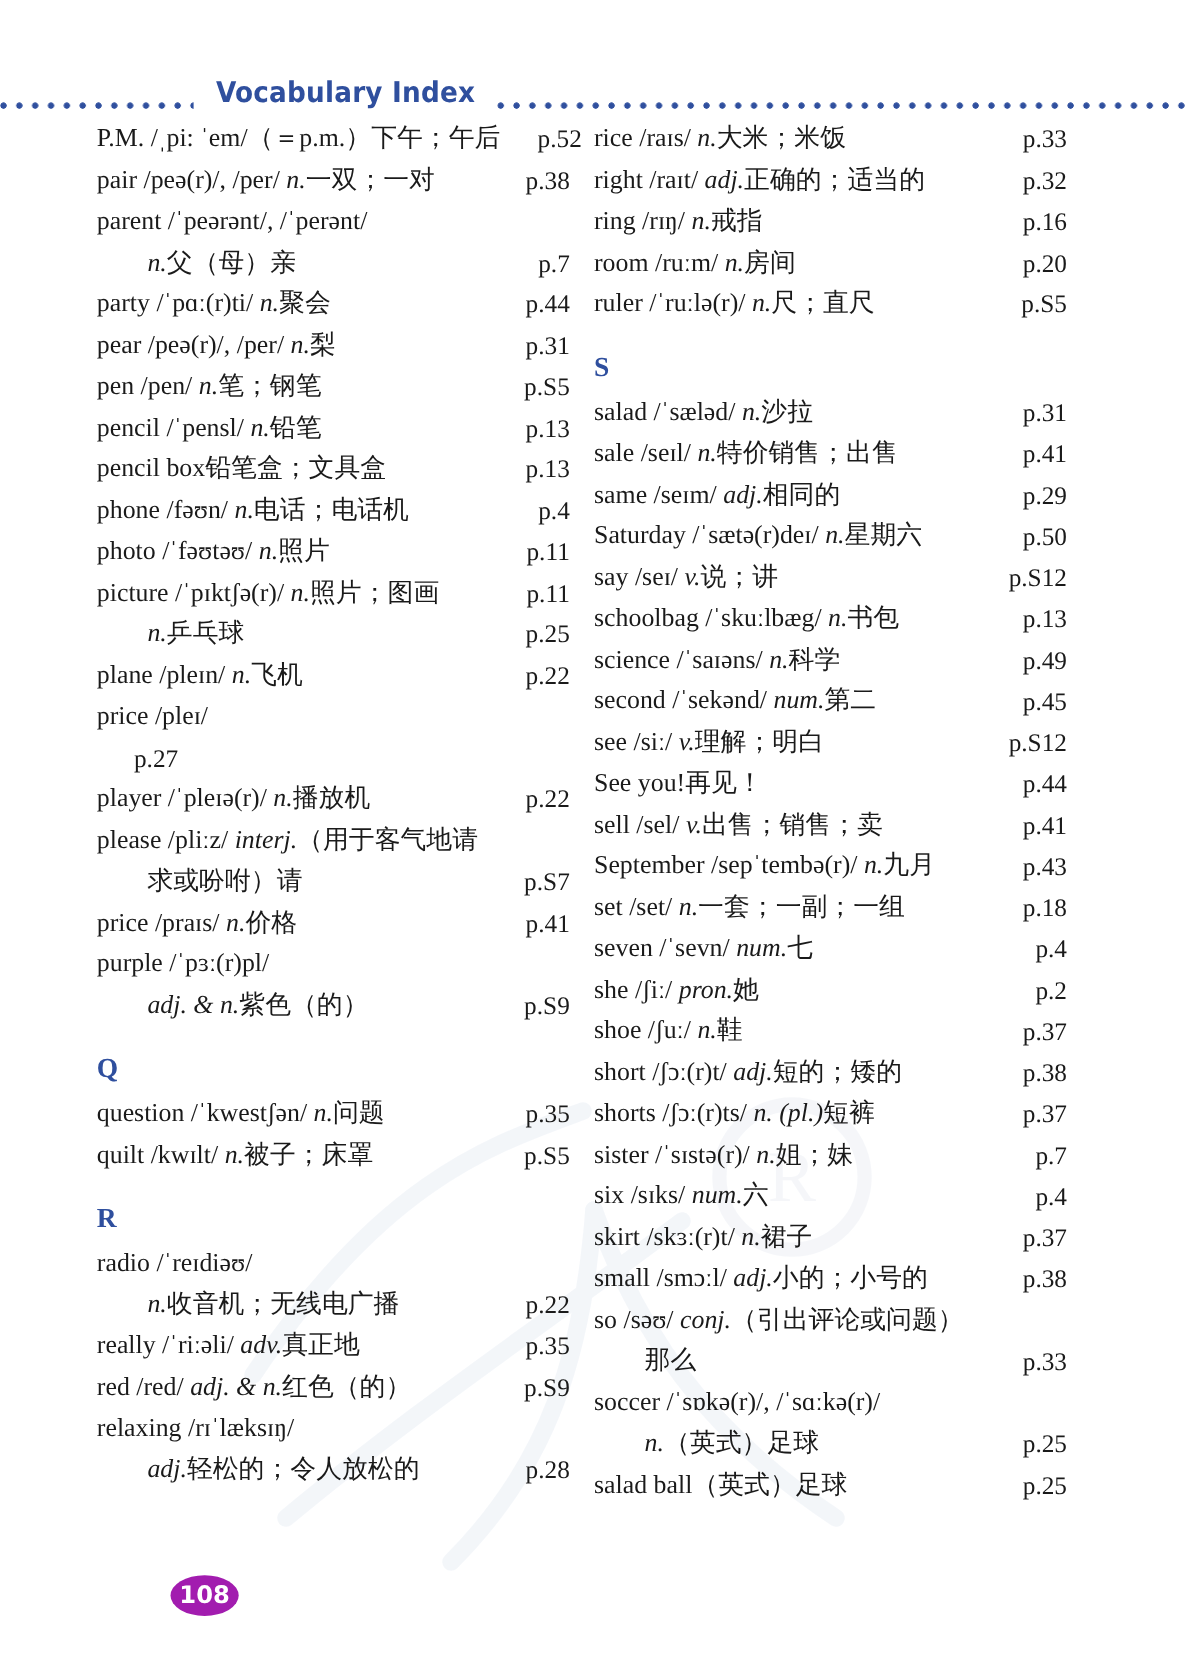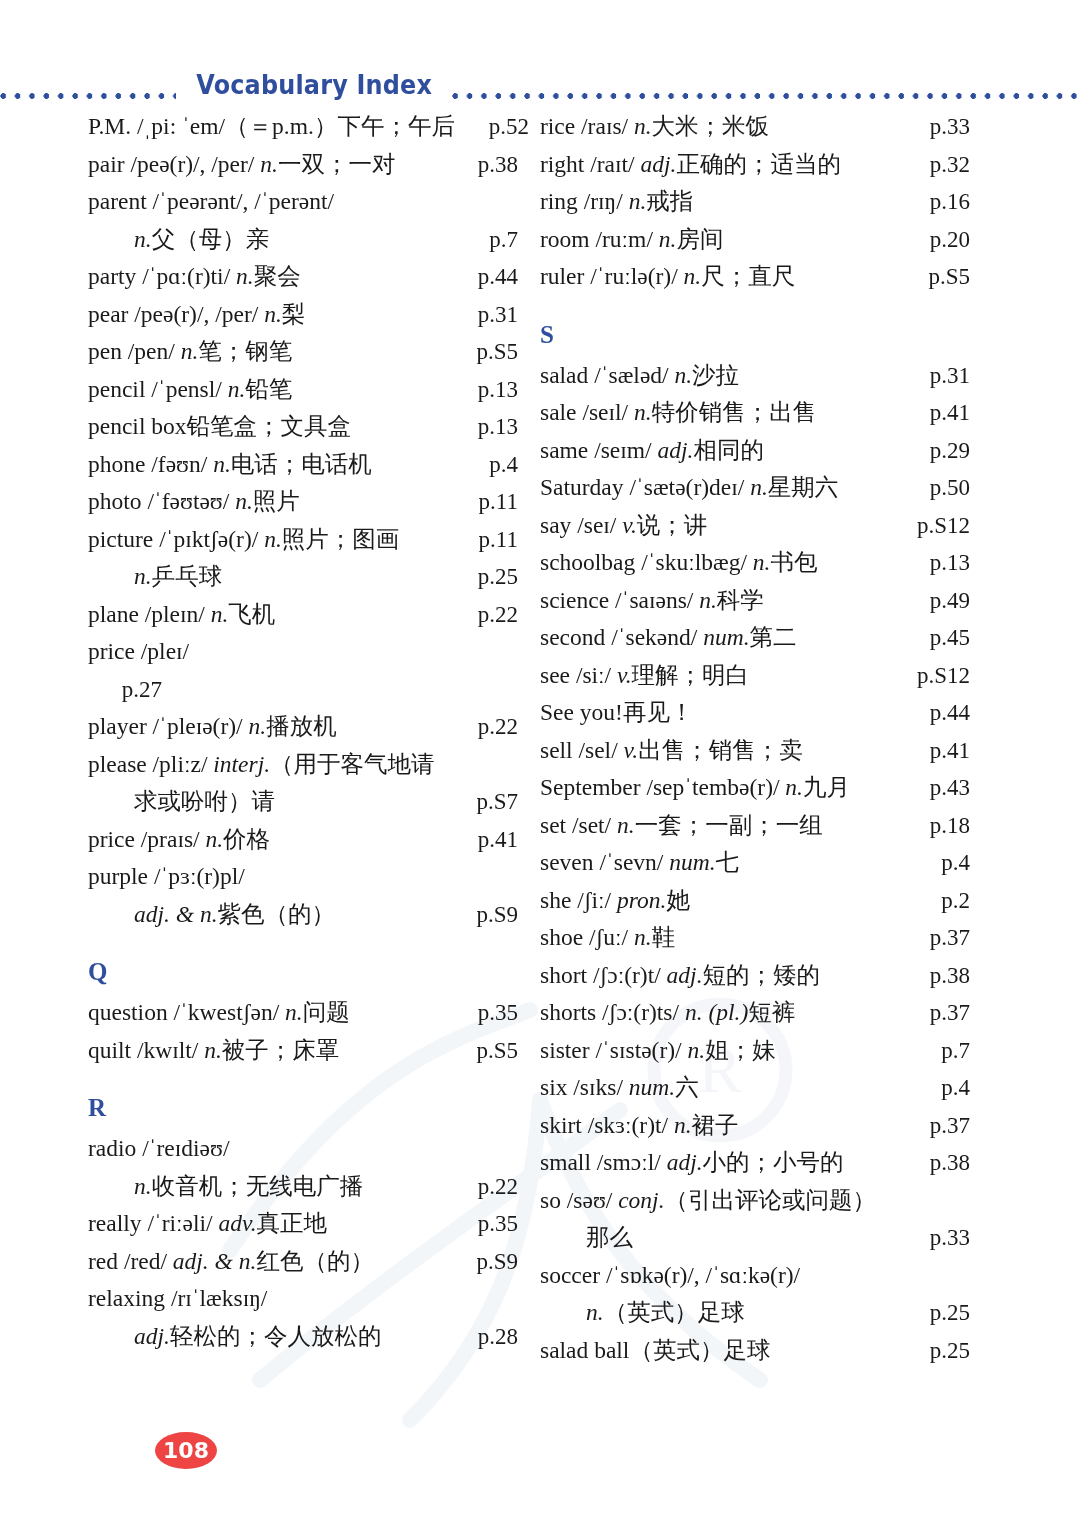--- a/index.html
+++ b/index.html
@@ -105,21 +105,21 @@
   .cont { padding-left: 46px; }
 
   
   .page-badge {
     position: absolute;
     left: 155px;
     top: 1432px;
     width: 62px;
     height: 37px;
     border-radius: 50%;
-    background: #ef4444;
+    background: #a21caf;
     color: #ffffff;
     font-family: "DejaVu Sans", "Liberation Sans", sans-serif;
     font-weight: bold;
     font-size: 22px;
     display: flex;
     align-items: center;
     justify-content: center;
     z-index: 2;
   }
 </style>

